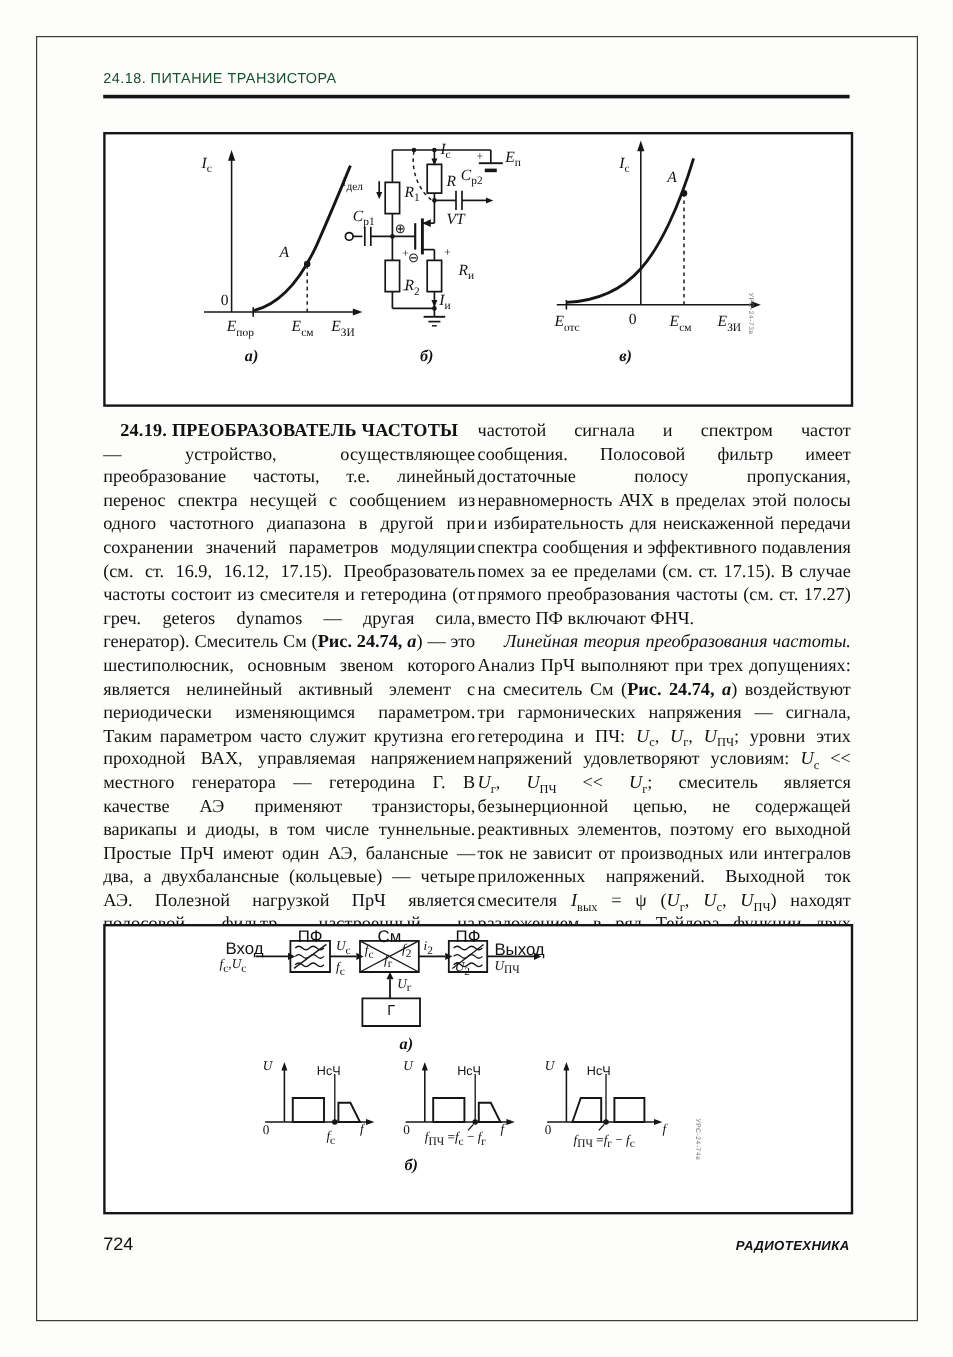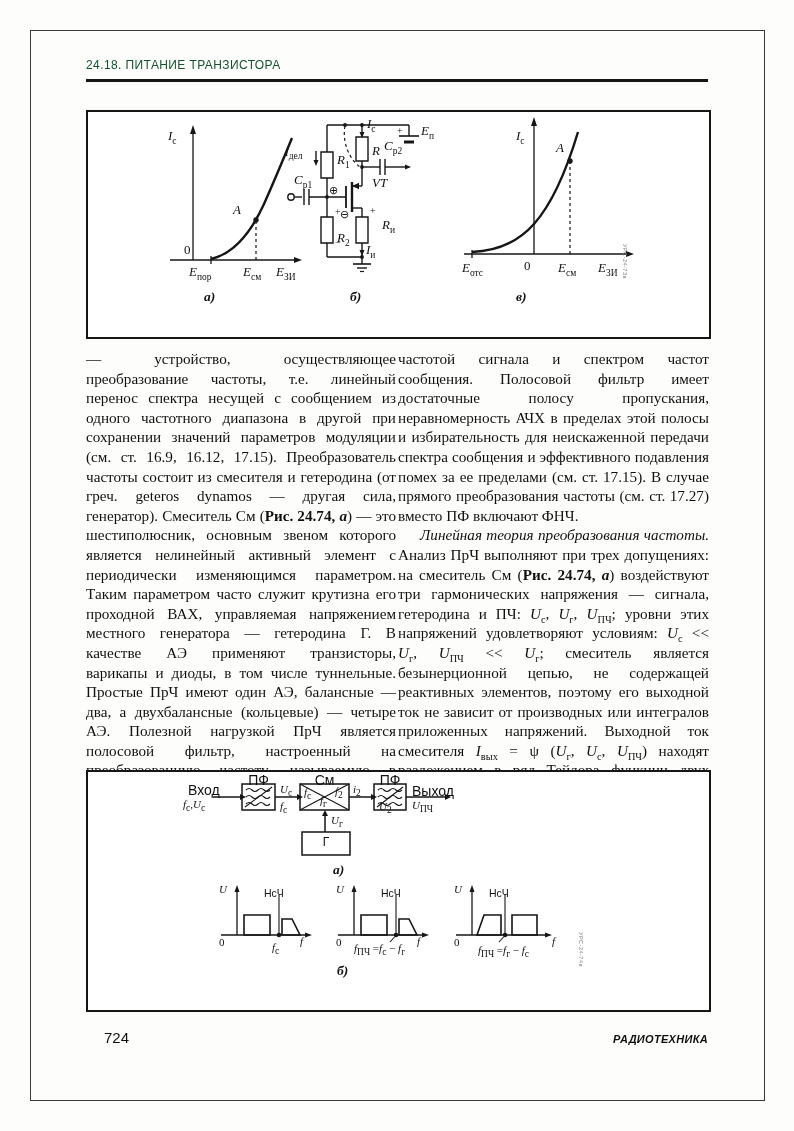--- a/index.html
+++ b/index.html
@@ -21,21 +21,21 @@
   .para.ind{text-indent:22px;}
   sub{font-size:68%;line-height:0;font-style:normal;}
   .b{font-weight:700;} .i{font-style:italic;}
   .flbl{position:absolute;font-size:13px;white-space:nowrap;}
   .flbl sub{font-size:9.5px;}
   .sm{font-size:11px;} .xs{font-size:10px;}
   .sansl{position:absolute;font-family:"Liberation Sans",sans-serif;font-size:14px;white-space:nowrap;}
   .sublab{position:absolute;font-weight:700;font-style:italic;font-size:13.5px;white-space:nowrap;}
   .sidecode{position:absolute;font-family:"Liberation Sans",sans-serif;font-size:5.5px;color:#777;
             writing-mode:vertical-rl;letter-spacing:.5px;}
-  .pgnum{position:absolute;left:86px;top:1029px;font-family:"Liberation Sans",sans-serif;font-size:15px;margin-left:18px;}
+  .pgnum{position:absolute;left:86px;top:1029px;font-family:"Liberation Sans",sans-serif;font-size:15px;}
   .brand{position:absolute;left:520px;top:1033px;width:188px;text-align:right;
          font-family:"Liberation Sans",sans-serif;font-style:italic;font-weight:700;font-size:11px;
          letter-spacing:.3px;}
   svg{position:absolute;overflow:visible;}
   svg line,svg path,svg rect,svg polyline{vector-effect:non-scaling-stroke;}
 </style>
 </head>
 <body>
 
 <div class="page">
@@ -148,20 +148,21 @@
     <span class="flbl" style="left:436px;top:146px;">0</span>
     <span class="flbl" style="left:374px;top:148px;"><span class="i">E</span><sub>отс</sub></span>
     <span class="flbl" style="left:470px;top:148px;"><span class="i">E</span><sub>см</sub></span>
     <span class="flbl" style="left:510px;top:148px;"><span class="i">E</span><sub>ЗИ</sub></span>
     <span class="sublab" style="left:428px;top:177px;">в)</span>
 
     <span class="sidecode" style="left:534px;top:132px;">УРС-24-73в</span>
   </div>
 
   <div class="col" id="colL">
+    <div class="h2">24.19. ПРЕОБРАЗОВАТЕЛЬ ЧАСТОТЫ</div>
     <div>
         <p class="para"><span>— устройство, осуществляющее преобразование частоты, т.е. линейный перенос спектра несущей с сообщением из одного частотного диапазона в другой при сохранении значений параметров модуляции (см. ст. 16.9, 16.12, 17.15). Преобразователь частоты состоит из смесителя и гетеродина (от греч. geteros dynamos — другая сила, генератор). Смеситель См (</span><span class="b">Рис. 24.74, </span><span class="b i">а</span><span>) — это шестиполюсник, основным звеном которого является нелинейный активный элемент с периодически изменяющимся параметром. Таким параметром часто служит крутизна его проходной ВАХ, управляемая напряжением местного генератора — гетеродина Г. В качестве АЭ применяют транзисторы, варикапы и диоды, в том числе туннельные. Простые ПрЧ имеют один АЭ, балансные — два, а двухбалансные (кольцевые) — четыре АЭ. Полезной нагрузкой ПрЧ является полосовой фильтр, настроенный на преобразованную частоту, называемую в приемных устройствах промежуточной частотой </span><span class="i">f</span><sub>ПЧ</sub><span>, так как ее значения выбирают на интервале между несущей</span></p>
       </div>
   </div>
   <div class="col" id="colR">
     <div>
         <p class="para"><span>частотой сигнала и спектром частот сообщения. Полосовой фильтр имеет достаточные полосу пропускания, неравномерность АЧХ в пределах этой полосы и избирательность для неискаженной передачи спектра сообщения и эффективного подавления помех за ее пределами (см. ст. 17.15). В случае прямого преобразования частоты (см. ст. 17.27) вместо ПФ включают ФНЧ.</span></p>
         <p class="para ind"><span class="i">Линейная теория преобразования частоты.</span><span> Анализ ПрЧ выполняют при трех допущениях: на смеситель См (</span><span class="b">Рис. 24.74, </span><span class="b i">а</span><span>) воздействуют три гармонических напряжения — сигнала, гетеродина и ПЧ: </span><span class="i">U</span><sub>с</sub><span>, </span><span class="i">U</span><sub>г</sub><span>, </span><span class="i">U</span><sub>ПЧ</sub><span>; уровни этих напряжений удовлетворяют условиям: </span><span class="i">U</span><sub>с</sub><span> &lt;&lt; </span><span class="i">U</span><sub>г</sub><span>, </span><span class="i">U</span><sub>ПЧ</sub><span> &lt;&lt; </span><span class="i">U</span><sub>г</sub><span>; смеситель является безынерционной цепью, не содержащей реактивных элементов, поэтому его выходной ток не зависит от производных или интегралов приложенных напряжений. Выходной ток смесителя </span><span class="i">I</span><sub>вых</sub><span> = ψ (</span><span class="i">U</span><sub>г</sub><span>, </span><span class="i">U</span><sub>с</sub><span>, </span><span class="i">U</span><sub>ПЧ</sub><span>) находят разложением в ряд Тейлора функции двух переменных напряжений с малыми приращениями аргументов — входного </span><span class="i">U</span><sub>с</sub><span>cosω</span><sub>с</sub><span class="i">t</span><span> и выходного </span><span class="i">U</span><sub>ПЧ</sub><span>cosω</span><sub>ПЧ</sub><span class="i">t</span><span> сиг-</span></p>
       </div>
   </div>

